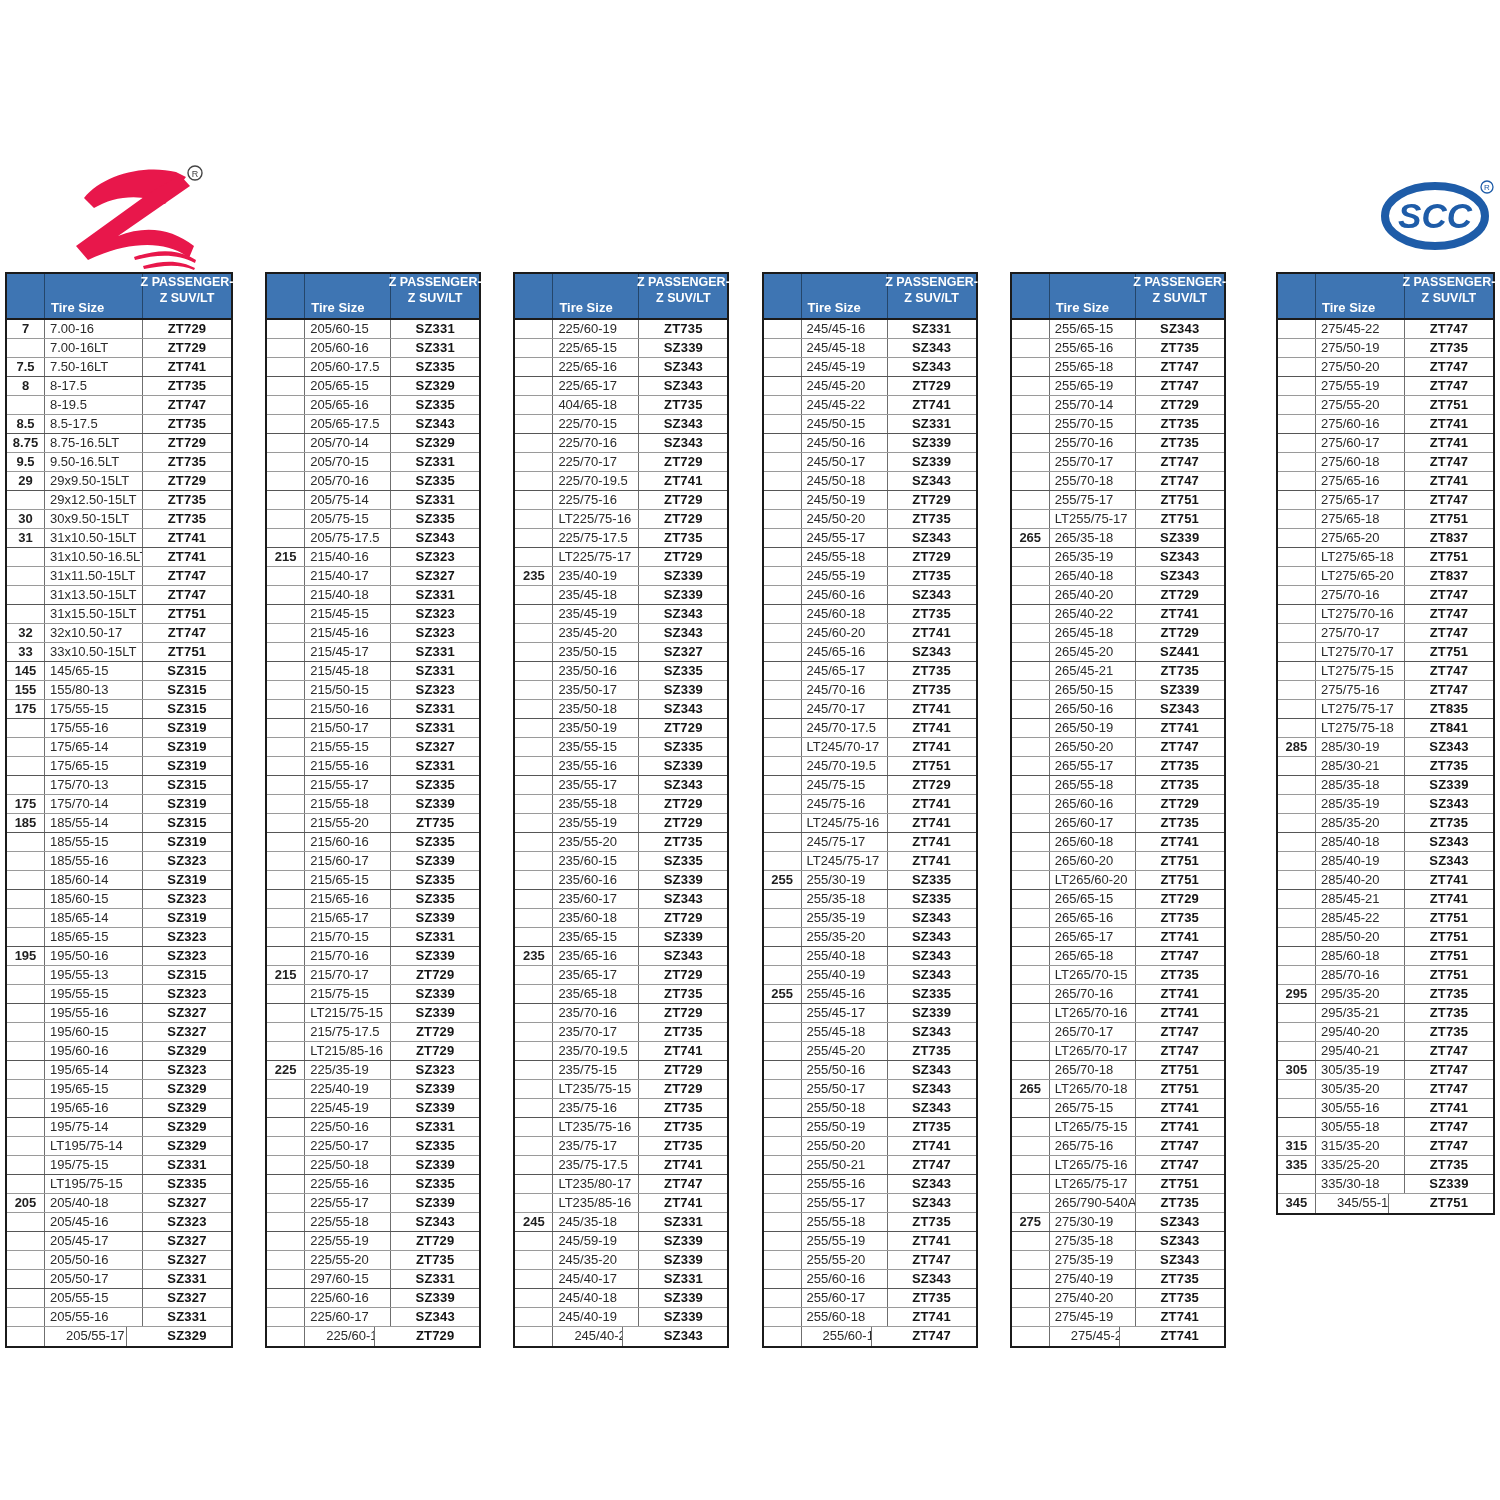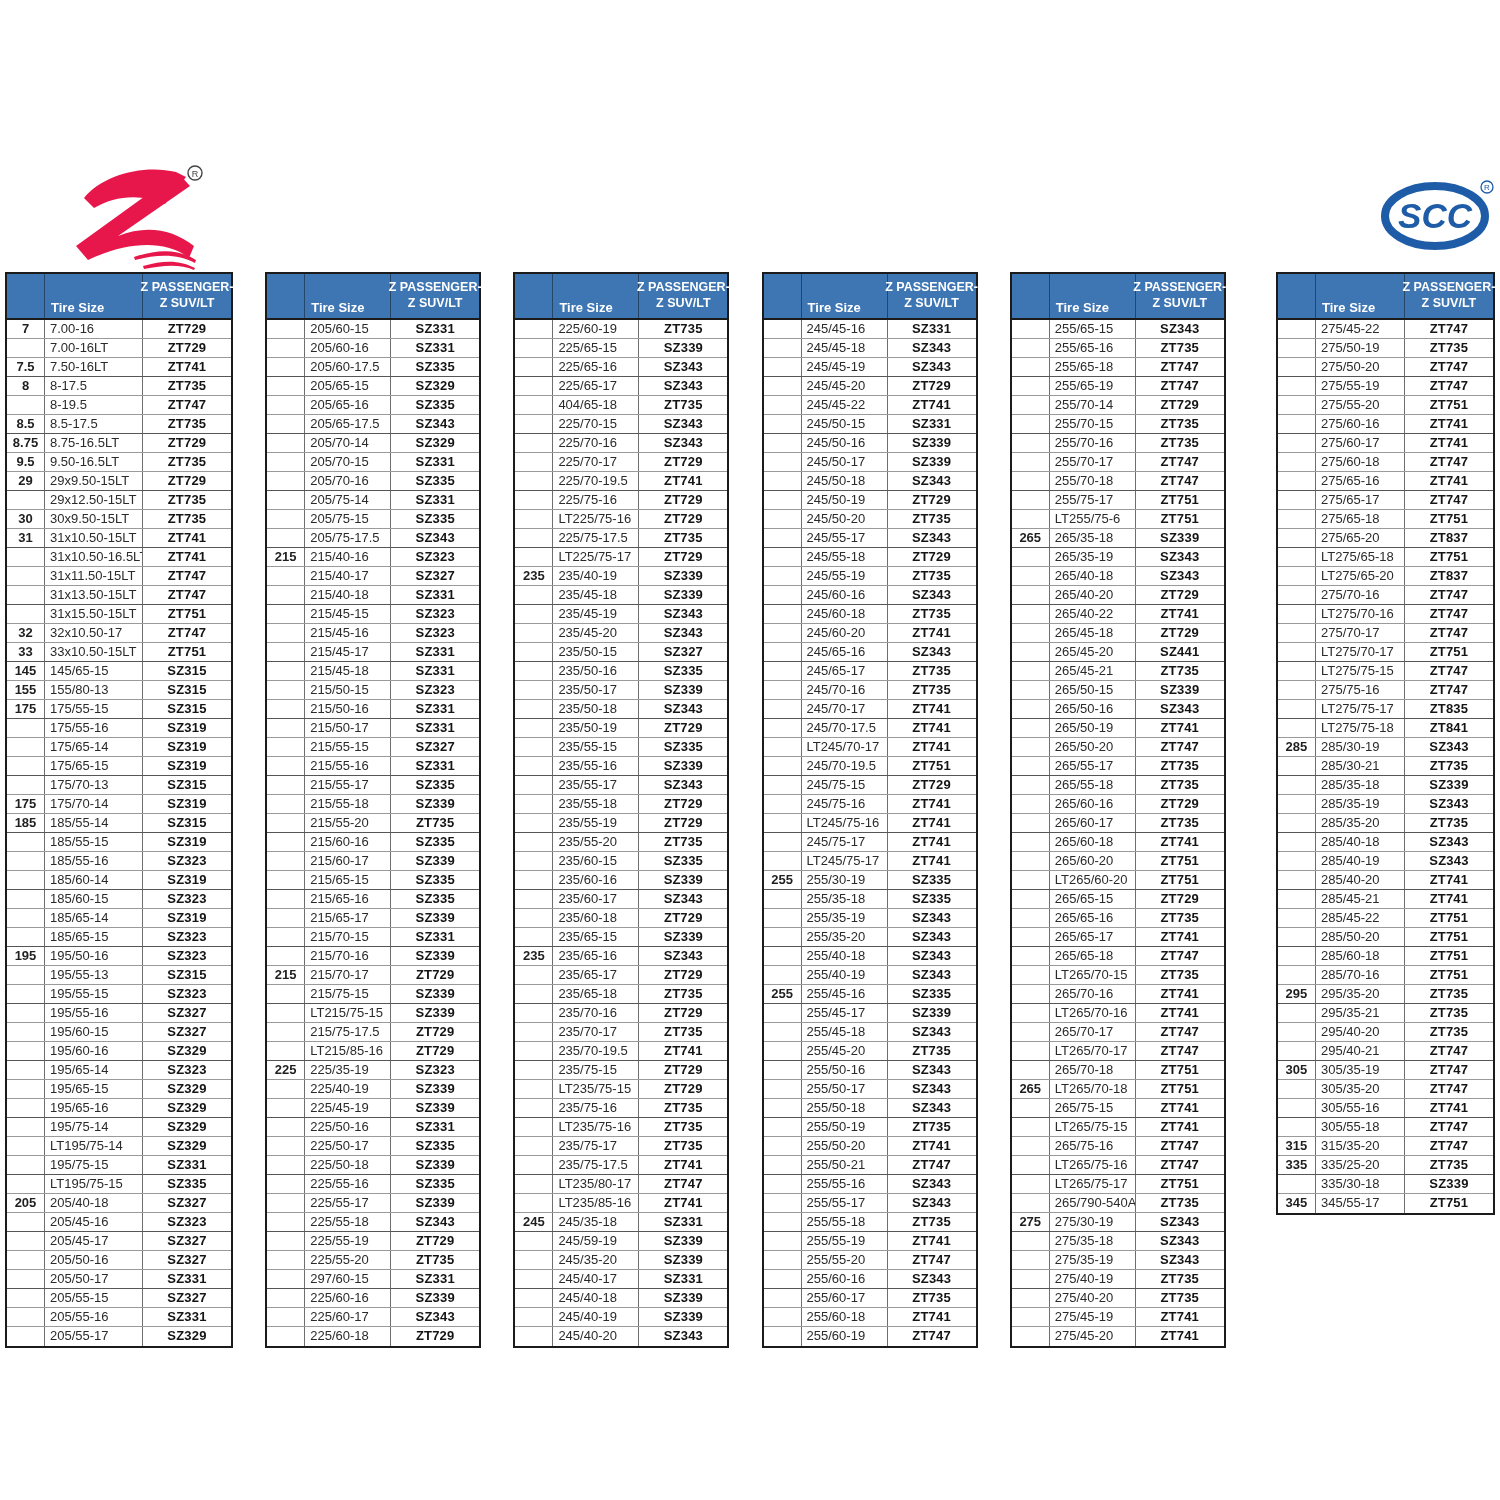--- a/index.html
+++ b/index.html
@@ -39,30 +39,30 @@
   .thead .c{box-sizing:border-box;}
   .thead .g{width:38px;flex:none;border-right:1px solid #24466b;}
   .thead .s{
     flex:1;display:flex;align-items:flex-end;
     padding:0 11px 3px 6px;font-weight:bold;font-size:13px;
     border-right:1px solid #24466b;
   }
   .thead .p{
     width:88px;flex:none;display:flex;flex-direction:column;
     align-items:center;justify-content:flex-start;
-    padding-top:5px;font-weight:bold;font-size:12.5px;line-height:16px;
+    font-weight:bold;font-size:12.5px;line-height:16px;
     white-space:nowrap;
   }
 
   .trow{
     display:flex;height:19px;line-height:18px;
     border-bottom:1px solid #9a9a9a;font-size:13px;box-sizing:border-box;
   }
   .trow.dark{border-bottom-color:#565656;}
-  .trow:last-child{border-bottom:none;}
+  .trow:last-child{border-bottom:none;gap:16px;}
   .trow .c{
     box-sizing:border-box;overflow:hidden;white-space:nowrap;
   }
   .trow .g{
     width:38px;flex:none;text-align:center;font-weight:bold;color:#1f1f1f;
     border-right:1px solid #6f6f6f;
   }
   .trow .s{
     flex:1;padding-left:5px;color:#2a2a2a;
     border-right:1px solid #6f6f6f;
@@ -1291,21 +1291,21 @@
             <div class="c s">255/70-18</div>
             <div class="c p">ZT747</div>
           </div>
           <div class="trow">
             <div class="c g"></div>
             <div class="c s">255/75-17</div>
             <div class="c p">ZT751</div>
           </div>
           <div class="trow">
             <div class="c g"></div>
-            <div class="c s">LT255/75-6</div>
+            <div class="c s">LT255/75-17</div>
             <div class="c p">ZT751</div>
           </div>
           <div class="trow dark">
             <div class="c g">265</div>
             <div class="c s">265/35-18</div>
             <div class="c p">SZ339</div>
           </div>
           <div class="trow">
             <div class="c g"></div>
             <div class="c s">265/35-19</div>

